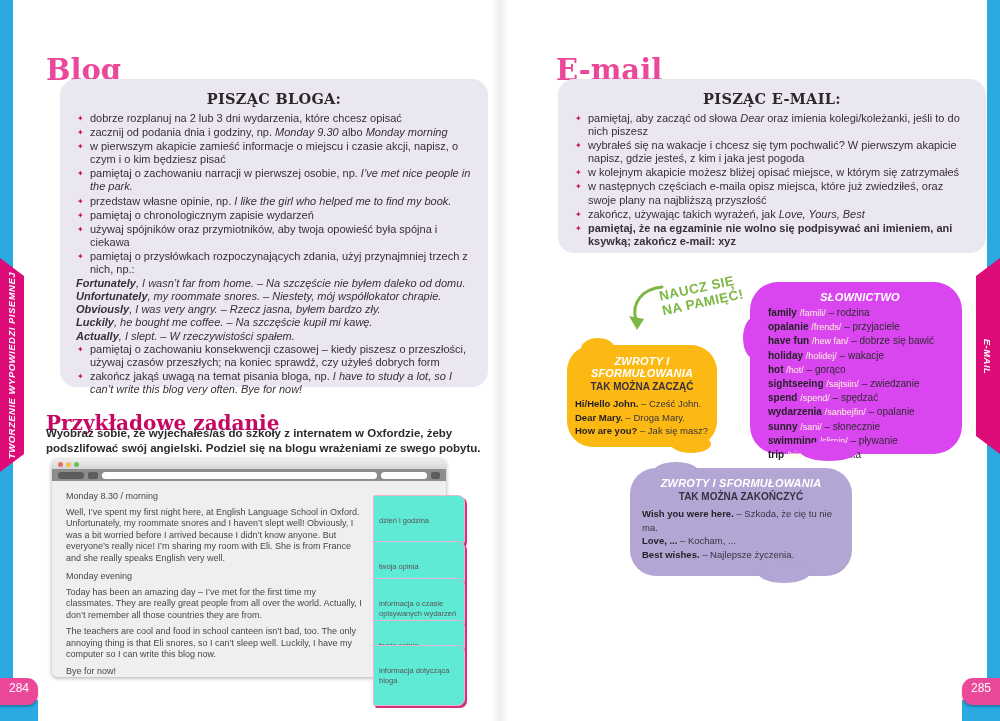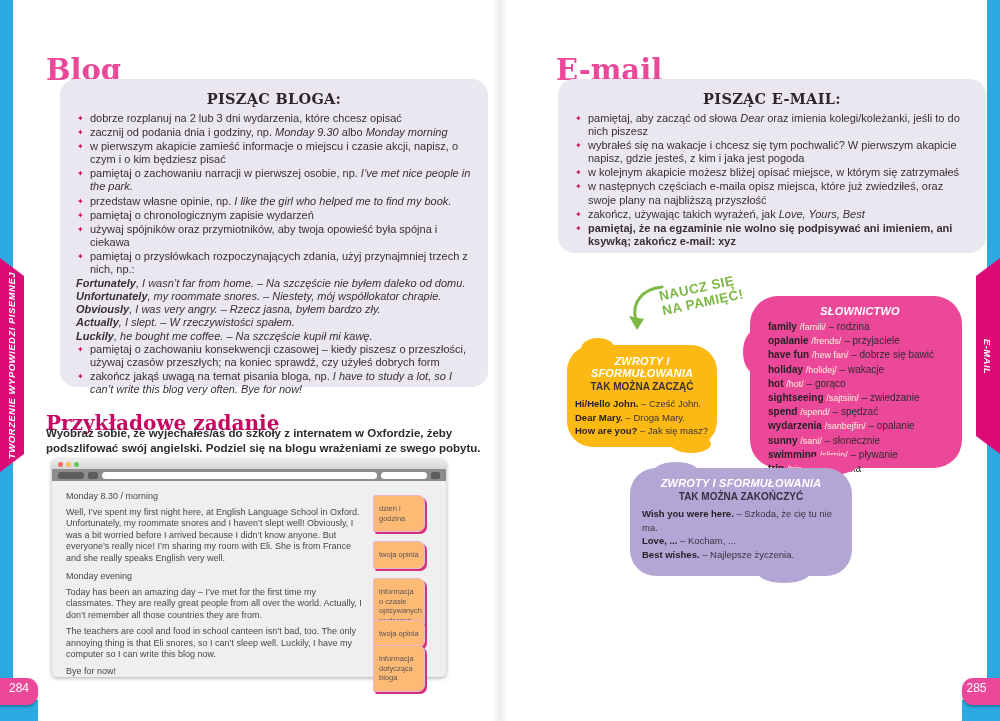--- a/index.html
+++ b/index.html
@@ -21,21 +21,21 @@
   .tab-left{left:0;top:258px;width:24px;height:214px;clip-path:polygon(0 0,100% 18px,100% calc(100% - 18px),0 100%);}
   .tab-right{right:0;top:258px;width:24px;height:196px;clip-path:polygon(100% 0,0 18px,0 calc(100% - 18px),100% 100%);}
   .tab-text{white-space:nowrap;font-size:9.5px;font-weight:bold;font-style:italic;letter-spacing:.5px;}
   .tab-left .tab-text{transform:rotate(-90deg);}
   .tab-right .tab-text{transform:rotate(90deg);}
 
   
   .badge{position:absolute;top:678px;height:27px;background:#ec4899;color:#fff;font-weight:normal;
          font-size:12px;line-height:21px;box-shadow:0 2px 2px rgba(0,0,0,.25);}
   .badge-left{left:0;width:38px;border-radius:0 11px 11px 0;padding-left:9px;}
-  .badge-right{right:0;width:38px;border-radius:11px 0 0 11px;text-align:center;padding-right:9px;}
+  .badge-right{right:0;width:38px;border-radius:11px 0 0 11px;text-align:right;padding-right:9px;}
 
   
   .page-title{position:absolute;font-family:"DejaVu Serif",serif;font-weight:bold;font-size:29px;color:#ec4899;}
   .title-blog{left:46px;top:34px;}
   .title-email{left:556px;top:34px;}
   .section-title{position:absolute;left:46px;top:394px;font-family:"DejaVu Serif",serif;font-weight:bold;font-size:20px;color:#c50862;}
 
   
   .tips-panel{position:absolute;background:#ebe7f1;border-radius:16px;padding:11px 16px 8px;}
   .panel-blog{left:60px;top:79px;width:428px;height:308px;}
@@ -64,38 +64,38 @@
   .nav-btn2{width:10px;height:7px;background:#5f5c5e;border-radius:2px;flex:none;}
   .address-bar{flex:1;height:7px;background:#fff;border-radius:4px;}
   .search-box{width:46px;height:7px;background:#fff;border-radius:4px;flex:none;}
   .toolbar-btn{width:9px;height:7px;background:#5f5c5e;border-radius:2px;flex:none;}
   .browser-content{position:relative;height:196px;padding:9px 14px 0;}
   .blog-text{width:300px;font-size:9px;line-height:11.5px;color:#4a4549;}
   .blog-h{margin:7px 0 4px;}
   .blog-text > .blog-h:first-child{margin-top:1px;}
   .blog-p{margin:0 0 5px;}
   .flags{position:absolute;left:321px;top:0;width:78px;}
-  .flag{position:absolute;left:0;width:52px;background:#fdba74;border:1px solid #eab6cd;
+  .flag{position:absolute;left:0;width:92px;background:#5eead4;border:1px solid #eab6cd;
         border-radius:2px 7px 7px 2px;box-shadow:2px 2px 0 #d5307e;font-size:7.5px;line-height:9.5px;
-        color:#5a5358;padding:8px 5px;}
+        color:#5a5358;padding:20px 5px;}
   .flag0{top:14px;}.flag1{top:60px;}.flag2{top:97px;}.flag3{top:139px;}.flag4{top:164px;}
 
   
   .memorize{position:absolute;left:660px;top:281px;transform:rotate(-12deg);color:#7db844;
             font-weight:bold;font-size:13.5px;line-height:14.5px;letter-spacing:.4px;}
   .memorize-arrow{position:absolute;left:626px;top:280px;}
 
   
   .bubble{position:absolute;}
   .bubble::before{content:"";position:absolute;background:inherit;border-radius:50%;}
   .bubble::after{content:"";position:absolute;background:inherit;border-radius:50%;}
   .bubble-yellow{left:567px;top:345px;width:150px;height:102px;background:#fcb813;border-radius:26px;padding:10px 8px;}
   .bubble-yellow::before{left:14px;top:-7px;width:34px;height:22px;}
   .bubble-yellow::after{right:6px;bottom:-6px;width:40px;height:18px;}
-  .bubble-orange{left:750px;top:296px;width:212px;height:172px;background:#ec4899;border-radius:28px;padding:9px 10px 8px 18px;}
+  .bubble-orange{left:750px;top:282px;width:212px;height:172px;background:#d946ef;border-radius:28px;padding:9px 10px 8px 18px;}
   .bubble-orange::before{left:-7px;top:34px;width:26px;height:44px;}
   .bubble-orange::after{left:50px;bottom:-7px;width:58px;height:20px;}
   .bubble-purple{left:630px;top:468px;width:222px;height:108px;background:#b3a6d4;border-radius:26px;padding:9px 12px;}
   .bubble-purple::before{left:24px;top:-6px;width:44px;height:18px;}
   .bubble-purple::after{right:42px;bottom:-7px;width:52px;height:20px;}
   .bh{position:relative;font-style:italic;font-weight:bold;color:#fff;text-align:center;font-size:11px;letter-spacing:.2px;}
   .bsub{position:relative;font-weight:bold;color:#3a3040;text-align:center;font-size:10px;margin:2px 0 5px;}
   .ph-lines{position:relative;}
   .ph-line{font-size:9.5px;line-height:13.5px;color:#3a3340;}
   .ph-line .bd{color:#231f24;}
@@ -136,22 +136,22 @@
         <div class="tip"><span class="blt">✦</span><span>pamiętaj o zachowaniu narracji w pierwszej osobie, np. </span><span class="it">I’ve met nice people in the park.</span></div>
         <div class="tip"><span class="blt">✦</span><span>przedstaw własne opinie, np. </span><span class="it">I like the girl who helped me to find my book.</span></div>
         <div class="tip"><span class="blt">✦</span><span>pamiętaj o chronologicznym zapisie wydarzeń</span></div>
         <div class="tip"><span class="blt">✦</span><span>używaj spójników oraz przymiotników, aby twoja opowieść była spójna i ciekawa</span></div>
         <div class="tip"><span class="blt">✦</span><span>pamiętaj o przysłówkach rozpoczynających zdania, użyj przynajmniej trzech z nich, np.:</span></div>
       </div>
     <div class="tips">
         <div class="adv"><span class="lead">Fortunately</span><span>, I wasn’t far from home. – Na szczęście nie byłem daleko od domu.</span></div>
         <div class="adv"><span class="lead">Unfortunately</span><span>, my roommate snores. – Niestety, mój współlokator chrapie.</span></div>
         <div class="adv"><span class="lead">Obviously</span><span>, I was very angry. – Rzecz jasna, byłem bardzo zły.</span></div>
+        <div class="adv"><span class="lead">Luckily</span><span>, he bought me coffee. – Na szczęście kupił mi kawę.</span></div>
         <div class="adv"><span class="lead">Actually</span><span>, I slept. – W rzeczywistości spałem.</span></div>
-        <div class="adv"><span class="lead">Luckily</span><span>, he bought me coffee. – Na szczęście kupił mi kawę.</span></div>
       </div>
     <div class="tips">
         <div class="tip"><span class="blt">✦</span><span>pamiętaj o zachowaniu konsekwencji czasowej – kiedy piszesz o przeszłości, używaj czasów przeszłych; na koniec sprawdź, czy użyłeś dobrych form</span></div>
         <div class="tip"><span class="blt">✦</span><span>zakończ jakąś uwagą na temat pisania bloga, np. </span><span class="it">I have to study a lot, so I can’t write this blog very often. Bye for now!</span></div>
       </div>
   </div>
 
   <h2 class="section-title">Przykładowe zadanie</h2>
   <div class="task-text">Wyobraź sobie, że wyjechałeś/aś do szkoły z internatem w Oxfordzie, żeby podszlifować swój angielski. Podziel się na blogu wrażeniami ze swego pobytu.</div>
 

